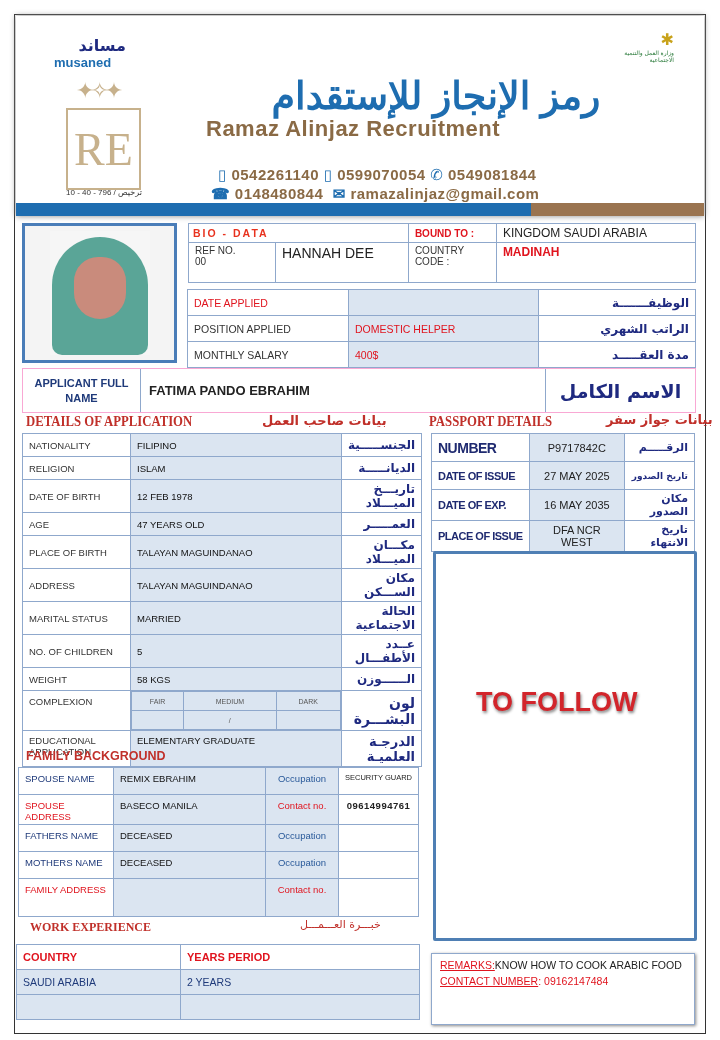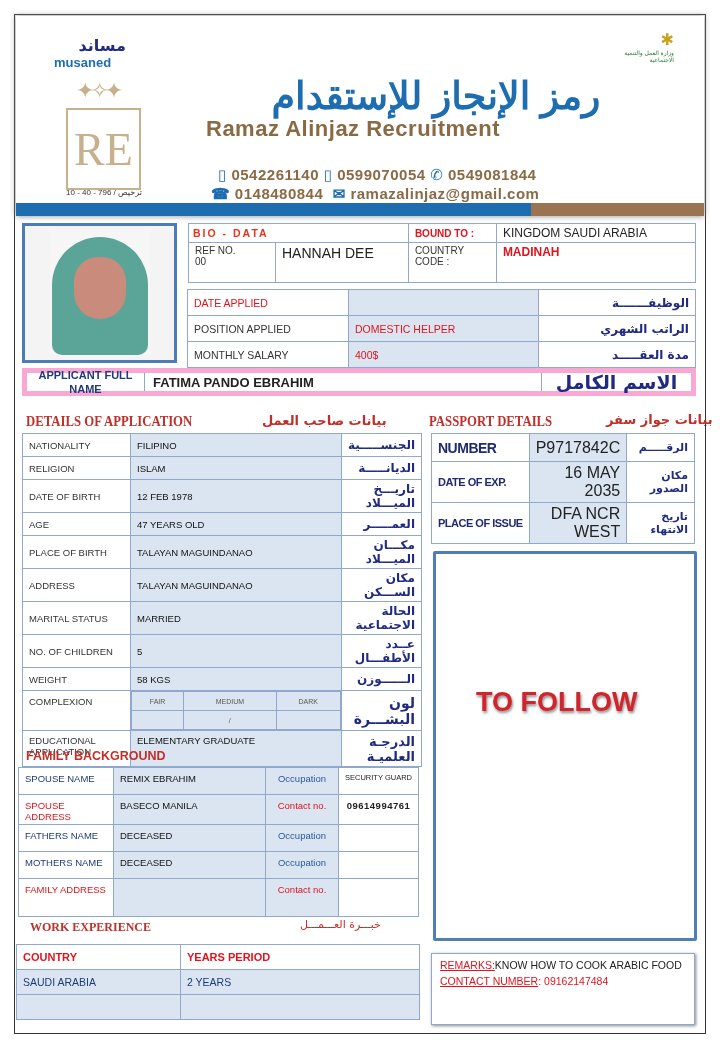--- a/index.html
+++ b/index.html
@@ -34,39 +34,39 @@
 .shade{background:#dbe5f1}
 .red{color:#e0141e}
 .navy{color:#1f3a7a}
 .ar{direction:rtl;text-align:right;font-family:"DejaVu Sans",sans-serif;font-weight:bold;color:#1f2a80}
 
 .biodata{position:absolute;left:188px;top:223px;width:508px}
 .bio-title{font-family:Liberation Sans, sans-serif;font-weight:900;color:#e8321e;font-size:17px;letter-spacing:2px;padding:1px 4px !important;vertical-align:middle !important}
 .apply{position:absolute;left:187px;top:289px;width:509px}
 .apply td{height:26px;vertical-align:middle}
 
-.fullname{position:absolute;left:22px;top:368px;width:674px;height:28px;border:5px solid #f9a8d4;display:flex}
+.fullname{position:absolute;left:22px;top:368px;width:674px;height:45px;border:1px solid #f9a8d4;display:flex}
 .fullname .lbl{width:118px;border-right:1px solid #8fa8cc;text-align:center;font-size:11px;font-weight:bold;color:#1f3a7a;display:flex;align-items:center;justify-content:center;line-height:1.3}
 .fullname .val{flex:1;font-weight:bold;font-size:13px;padding-left:8px;display:flex;align-items:center}
 .fullname .arv{width:150px;border-left:1px solid #8fa8cc;font-size:19px;display:flex;align-items:center;justify-content:center}
 
 .sec-title{position:absolute;font-family:"Liberation Serif",serif;font-weight:bold;color:#c0302a;font-size:15px;transform:scaleX(0.85);transform-origin:left}
 .sec-title-ar{position:absolute;font-family:"DejaVu Sans",sans-serif;font-weight:bold;color:#c0302a;font-size:13px;direction:rtl}
 
 .details{position:absolute;left:22px;top:433px;width:400px}
 .details td{height:23px;vertical-align:middle}
 .details td.lbl{width:108px;font-size:9.5px;color:#333}
 .details td.val{font-size:9.5px;color:#111}
 .details td.arl{width:76px;font-size:12px}
 .cplx td{border:1px solid #8fa8cc;font-size:7px;text-align:center;height:19px;padding:0;color:#555}
 
 .passport{position:absolute;left:431px;top:433px;width:264px}
 .passport td{height:28px;vertical-align:middle}
 .passport .plbl{font-family:"Liberation Sans",sans-serif;font-weight:bold;color:#1f2a70;font-size:11px;width:76px;white-space:nowrap;letter-spacing:-0.5px}
-.passport .pval{text-align:right;font-size:16px}
+.passport .pval{text-align:center;font-size:11px}
 .passport .par{font-size:11px;width:70px}
 
 .tofollow{position:absolute;left:433px;top:551px;width:264px;height:390px;border:3px solid #4f7fb4;border-radius:2px}
 .tofollow span{position:absolute;left:40px;top:133px;font-size:27px;font-weight:bold;color:#d2252b;text-shadow:1px 2px 3px #888}
 
 .family{position:absolute;left:18px;top:767px;width:401px}
 .family td{height:27px;font-size:9.5px;vertical-align:top;padding-top:5px}
 .family td.lbl{width:95px}
 .family td.occ{width:73px;color:#2a5a9a;font-size:9.5px;text-align:center}
 .family td.ov{width:80px;text-align:center;font-size:9.5px}
@@ -251,20 +251,25 @@
   </table>
 
 <table class="tbl passport">
   <tbody>
       <tr>
     <td class="plbl" style="font-size:14px">NUMBER</td>
     <td class="shade pval">P9717842C</td>
     <td class="par ar">الرقـــــم</td>
   </tr>
   <tr>
+    <td class="plbl">DATE OF ISSUE</td>
+    <td class="shade pval">27 MAY 2025</td>
+    <td class="par ar" style="font-size:9px">تاريخ الصدور</td>
+  </tr>
+  <tr>
     <td class="plbl">DATE OF EXP.</td>
     <td class="shade pval">16 MAY 2035</td>
     <td class="par ar">مكان الصدور</td>
   </tr>
   <tr>
     <td class="plbl">PLACE OF ISSUE</td>
     <td class="shade pval">DFA NCR WEST</td>
     <td class="par ar">تاريخ الانتهاء</td>
   </tr>
 </tbody>

